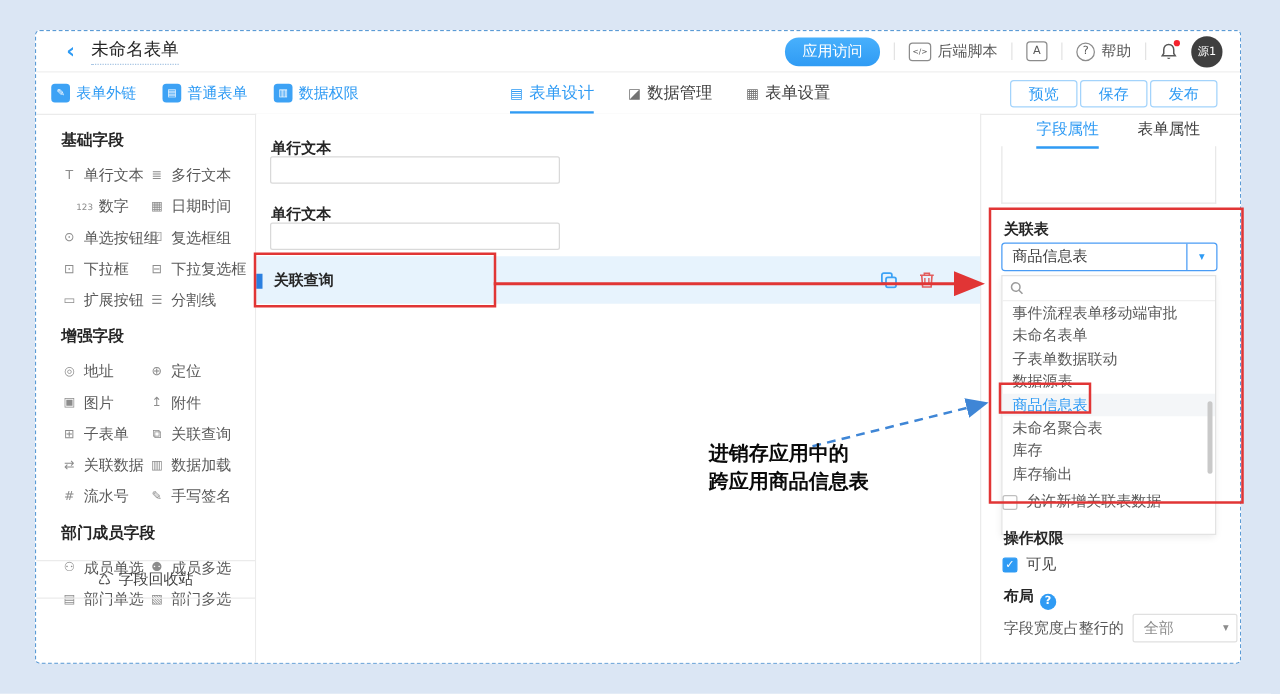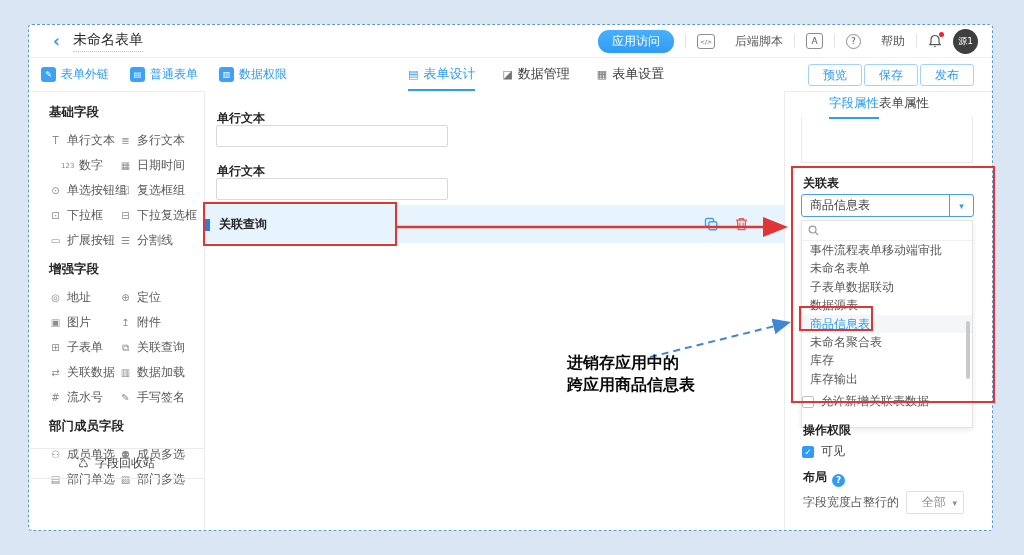--- a/index.html
+++ b/index.html
@@ -7,21 +7,21 @@
   #app{position:relative;width:1024px;height:555px;background:#dbe6f4;overflow:hidden;font-size:12px;color:#595959;}
   .window{position:absolute;left:28px;top:24px;width:963px;height:505px;background:#fff;border:1px dashed #5b9bd5;border-radius:4px;}
 
   
   .win-header{position:absolute;left:0;top:0;right:0;height:32px;border-bottom:1px solid #f0f0f0;display:flex;align-items:center;}
   .back{margin-left:24px;color:#2f9bf4;font-size:17px;font-weight:bold;cursor:pointer;line-height:1;}
   .title{margin-left:13px;font-size:14px;color:#262626;border-bottom:1px dotted #a9c6e4;padding-bottom:2px;}
   .hdr-right{margin-left:auto;display:flex;align-items:center;gap:11px;padding-right:14px;}
   .pill{background:linear-gradient(180deg,#48b0fc,#2f9bf4);color:#fff;border-radius:11px;padding:3px 14px;font-size:12px;cursor:pointer;}
   .vsep{width:1px;height:14px;background:#e3e3e3;}
-  .hdr-item{display:flex;align-items:center;gap:20px;color:#595959;cursor:pointer;}
+  .hdr-item{display:flex;align-items:center;gap:5px;color:#595959;cursor:pointer;}
   .mini-box{display:inline-flex;align-items:center;justify-content:center;width:16px;height:13px;border:1px solid #8c8c8c;border-radius:3px;font-size:6px;color:#595959;}
   .a-box{display:inline-flex;align-items:center;justify-content:center;width:15px;height:14px;border:1px solid #8c8c8c;border-radius:3px;font-size:9px;color:#595959;cursor:pointer;}
   .q-circle{display:inline-flex;align-items:center;justify-content:center;width:13px;height:13px;border:1px solid #8c8c8c;border-radius:50%;font-size:9px;color:#595959;}
   .bell{position:relative;cursor:pointer;display:flex;}
   .bell .dot{position:absolute;right:-2px;top:-2px;width:5px;height:5px;border-radius:50%;background:#f5222d;}
   .avatar{width:25px;height:25px;border-radius:50%;background:#3f3f3f;color:#fff;font-size:9px;display:flex;align-items:center;justify-content:center;cursor:pointer;}
 
   
   .win-toolbar{position:absolute;left:0;top:32px;right:0;height:34px;border-bottom:1px solid #ebebeb;}
   .tb-left{position:absolute;left:12px;top:0;height:100%;display:flex;align-items:center;gap:21px;}
@@ -51,41 +51,41 @@
   .canvas{position:absolute;left:176px;top:66px;width:579px;bottom:0;background:#fff;}
   .fld-label{position:absolute;left:12px;color:#262626;font-weight:bold;font-size:12px;}
   .fld-input{position:absolute;left:11px;width:232px;height:22px;border:1px solid #d9d9d9;border-radius:2px;background:#fff;box-sizing:border-box;padding:0 6px;font-size:12px;}
   .sel-row{position:absolute;left:0;top:114px;width:579px;height:38px;background:#e7f3fd;cursor:pointer;}
   .sel-marker{position:absolute;left:0;top:14px;width:5px;height:12px;background:#2b7fe0;}
   .sel-label{position:absolute;left:14px;top:11px;font-weight:bold;color:#262626;}
   .row-act{position:absolute;top:8px;width:22px;height:22px;display:flex;align-items:center;justify-content:center;cursor:pointer;}
 
   
   .panel{position:absolute;left:755px;top:66px;right:0;bottom:0;border-left:1px solid #ebebeb;}
-  .panel-tabs{display:flex;padding-left:44px;padding-top:4px;}
+  .panel-tabs{display:flex;gap:31px;padding-left:44px;padding-top:4px;}
   .ptab{color:#404040;font-size:12.5px;padding-bottom:5px;cursor:pointer;}
   .ptab.active{color:#2f9bf4;border-bottom:2px solid #2f9bf4;}
   .desc-box{position:absolute;left:16px;top:26px;width:170px;height:45px;border:1px solid #e8e8e8;border-top:none;}
   .rel-label{position:absolute;left:18px;top:84px;font-weight:bold;color:#262626;}
   .rel-select{position:absolute;left:16px;top:103px;width:173px;height:23px;border:1px solid #4a9cf5;border-radius:3px;box-sizing:border-box;display:flex;align-items:center;cursor:pointer;background:#fff;}
   .rel-select .val{padding-left:8px;color:#404040;flex:1;}
   .rel-select .caret{width:23px;height:100%;border-left:1px solid #4a9cf5;display:flex;align-items:center;justify-content:center;color:#2f9bf4;font-size:9px;}
   .dropdown{position:absolute;left:16px;top:129px;width:172px;height:208px;border:1px solid #e3e3e3;background:#fff;box-shadow:0 2px 6px rgba(0,0,0,.08);box-sizing:border-box;}
   .dd-search{height:19px;border-bottom:1px solid #f0f0f0;display:flex;align-items:center;padding-left:6px;gap:4px;}
   .dd-search input{border:none;outline:none;width:130px;font-size:11px;background:transparent;}
   .dd-item{height:18.4px;line-height:18.4px;padding-left:8px;color:#595959;cursor:pointer;white-space:nowrap;overflow:hidden;}
   .dd-item.selected{background:#f4f6f8;color:#2f9bf4;}
   .dd-scroll{position:absolute;right:2px;top:100px;width:4px;height:58px;border-radius:2px;background:#c9c9c9;cursor:pointer;}
   .chk-row{position:absolute;left:17px;display:flex;align-items:center;gap:7px;color:#595959;cursor:pointer;}
   .chk{width:12px;height:12px;border:1px solid #bfbfbf;border-radius:2px;background:#fff;box-sizing:border-box;flex:none;}
   .chk.checked{background:#2f9bf4;border-color:#2f9bf4;color:#fff;font-size:9px;display:flex;align-items:center;justify-content:center;}
   .p-title{position:absolute;left:18px;font-weight:bold;color:#262626;}
   .help-dot{display:inline-flex;width:13px;height:13px;border-radius:50%;background:#2f9bf4;color:#fff;font-size:9px;align-items:center;justify-content:center;margin-left:5px;vertical-align:-2px;cursor:pointer;}
   .width-row{position:absolute;left:18px;top:400px;display:flex;align-items:center;color:#595959;}
-  .width-select{margin-left:7px;width:58px;height:23px;border:1px solid #e0e0e0;border-radius:2px;display:flex;align-items:center;color:#8c8c8c;cursor:pointer;box-sizing:border-box;text-align:center;}
+  .width-select{margin-left:7px;width:84px;height:23px;border:1px solid #e0e0e0;border-radius:2px;display:flex;align-items:center;color:#8c8c8c;cursor:pointer;box-sizing:border-box;}
   .width-select .v{flex:1;padding-left:8px;}
   .width-select .c{padding-right:6px;font-size:9px;color:#8c8c8c;}
 
   
   .red-box{position:absolute;border:2px solid #e13535;pointer-events:none;}
   #red-box-canvas{left:203px;top:202px;width:190px;height:40px;}
   #red-box-panel{left:791px;top:166px;width:200px;height:233px;}
   #red-box-item{left:799px;top:306px;width:70px;height:21px;}
   #arrows{position:absolute;left:0;top:0;pointer-events:none;}
   .annotation{position:absolute;left:567px;top:352px;font-weight:bold;font-size:16px;color:#0a0a0a;line-height:1.4;}

